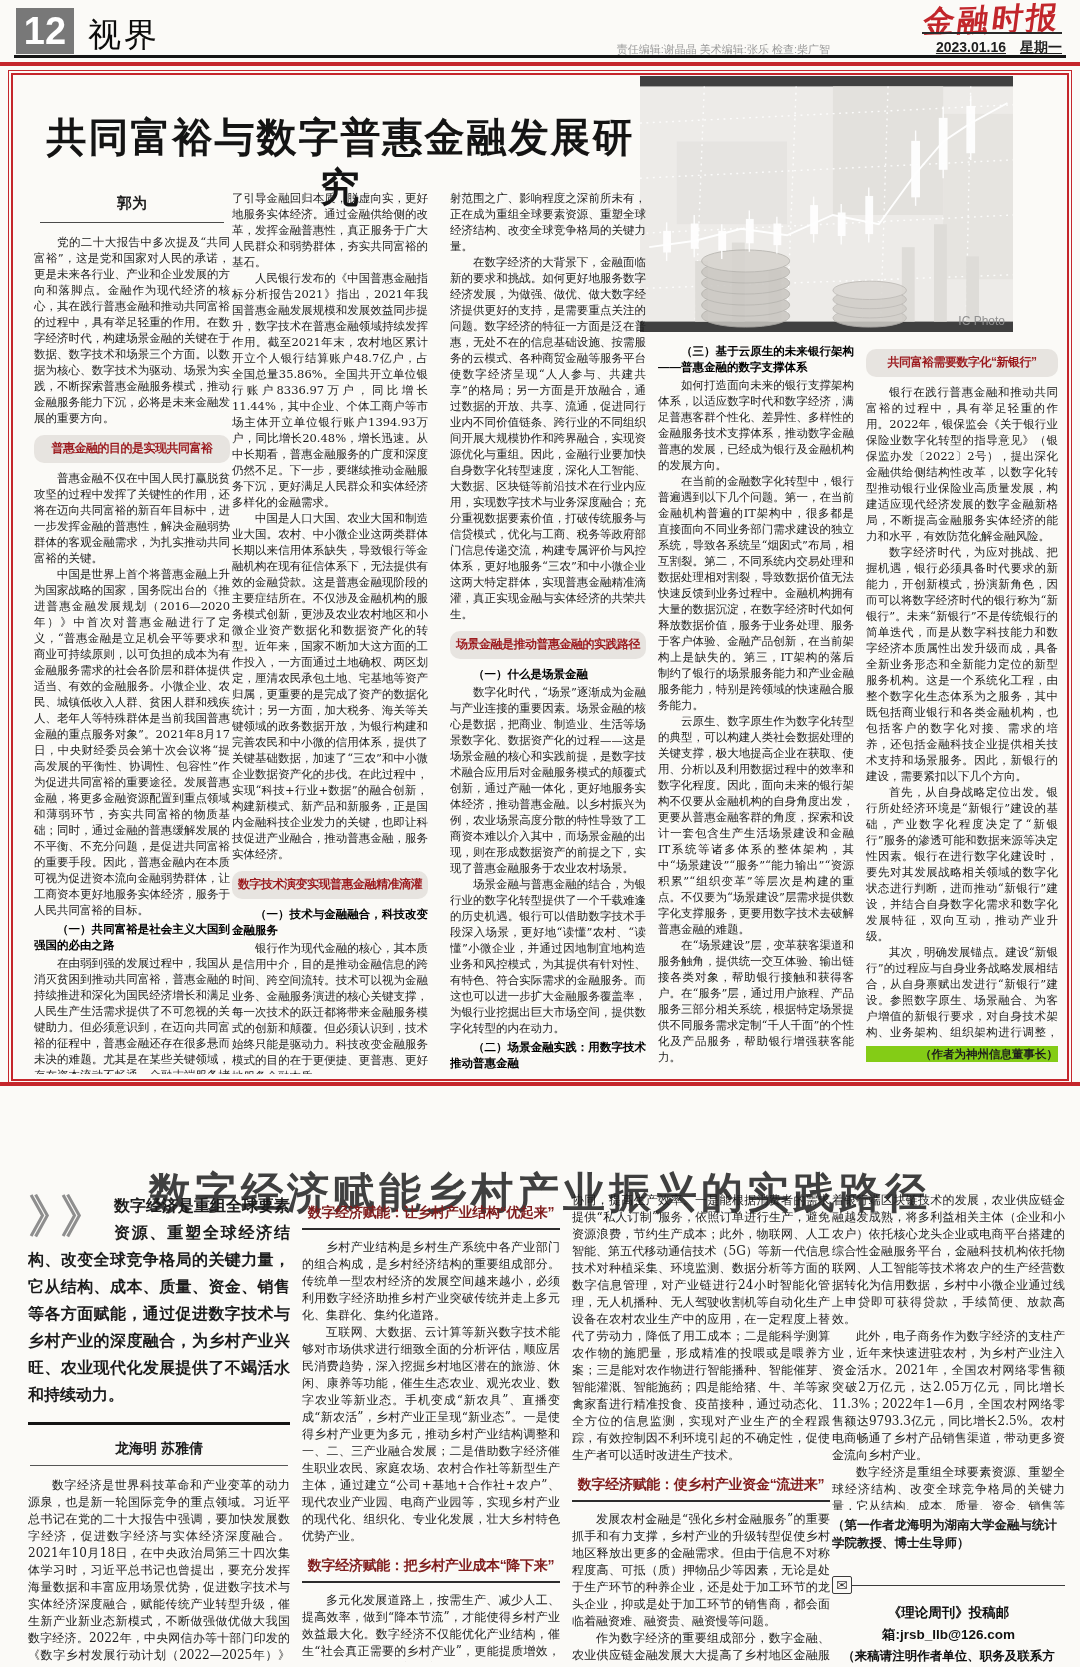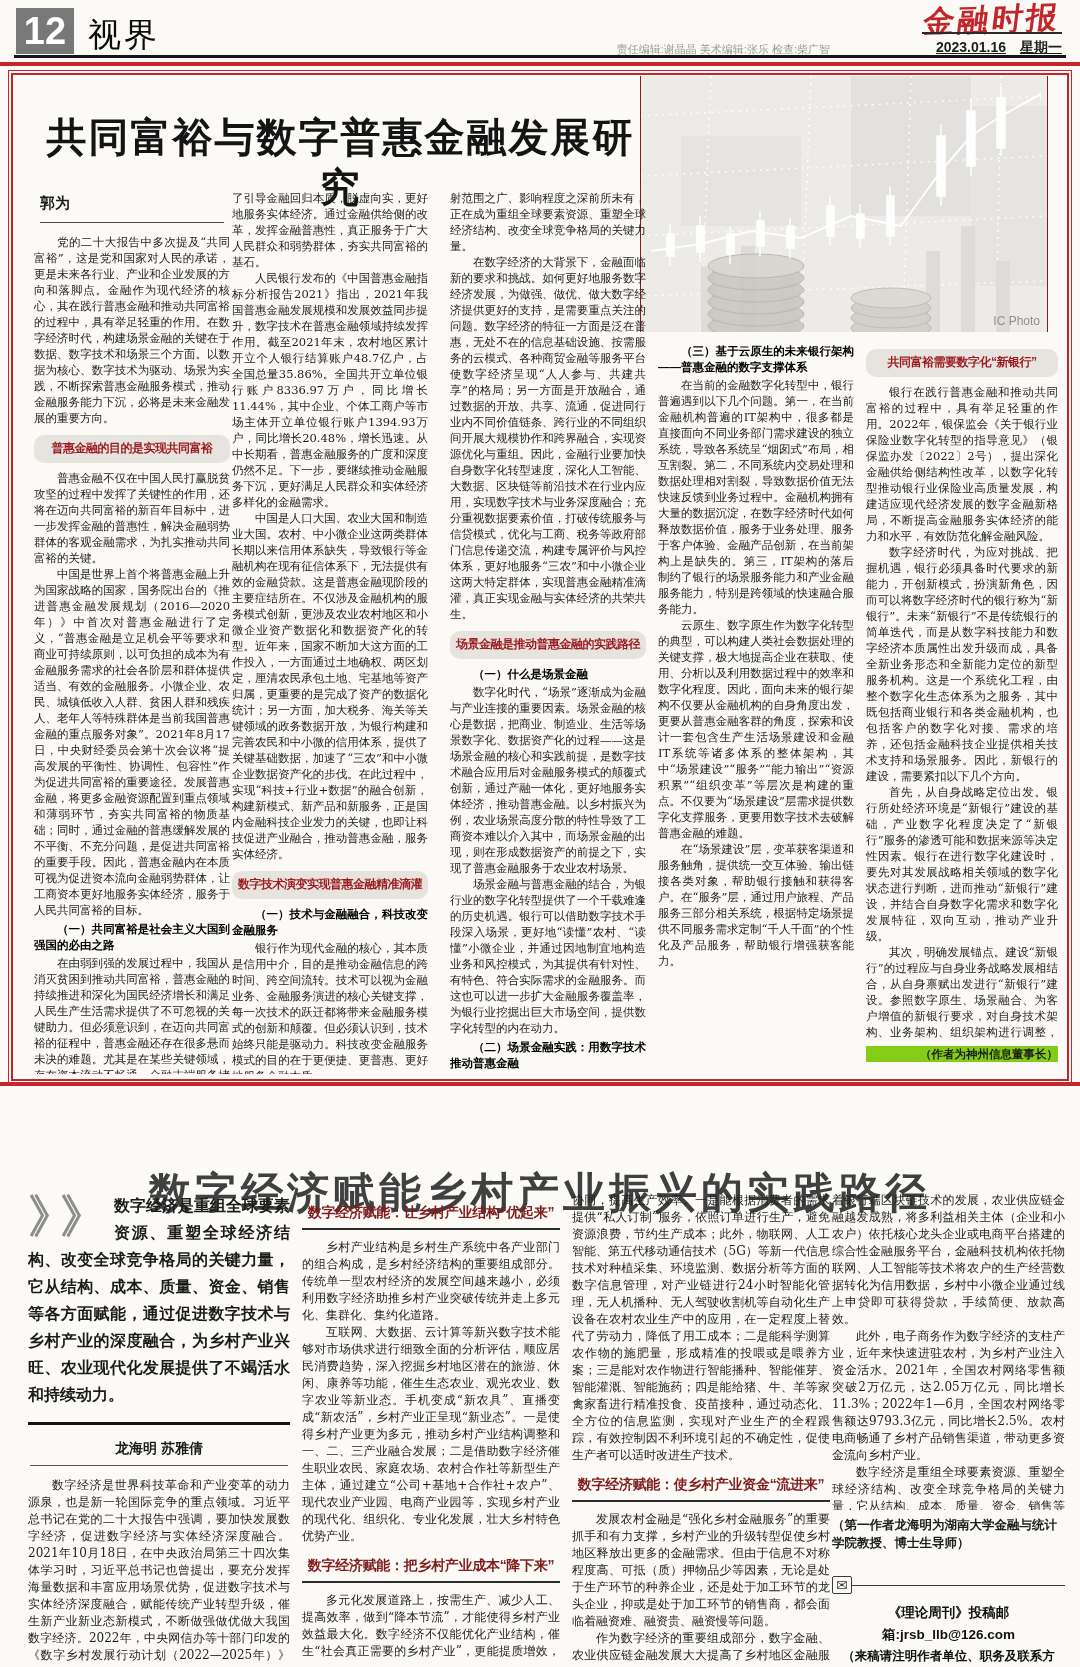--- a/index.html
+++ b/index.html
@@ -17,36 +17,36 @@
   .date-block{position:absolute;right:18px;top:32px;border-top:2px solid #2a2a2a;padding-top:5px;
             font:bold 14px/16px "Liberation Sans",sans-serif;color:#1e1e1e;}
   .date-block span{margin-left:14px;text-decoration:underline;}
   .red-rule{position:absolute;left:0;right:0;height:4px;background:#c5262b;}
   
   .main-box{position:absolute;left:8px;top:70px;width:1062px;height:1012px;border:1px solid #c5262b;}
   .main-box-inner{position:absolute;left:2px;top:2px;right:2px;bottom:2px;border:2px solid #c5262b;}
   .main-title{position:absolute;left:28px;top:112px;width:625px;text-align:center;
             font:bold 40px/1.25 "Liberation Sans",sans-serif;letter-spacing:2px;color:#141414;}
   
-  .photo{position:absolute;left:640px;top:76px;width:408px;height:256px;overflow:hidden;background:#7f1d1d;}
+  .photo{position:absolute;left:640px;top:76px;width:373px;height:256px;overflow:hidden;background:#404040;}
   .photo svg{display:block;width:100%;height:100%;}
   .photo-credit{position:absolute;right:8px;bottom:4px;font:12px "Liberation Sans",sans-serif;color:#8f8f8f;}
   
   .col{position:absolute;top:190px;width:196px;height:884px;overflow:hidden;
        font-size:11.5px;line-height:16px;text-align:justify;}
   #c1{left:34px;} #c2{left:232px;} #c3{left:450px;}
   #c4{left:658px;top:340px;height:734px;}
   #c5{left:866px;top:340px;height:700px;width:192px;}
   .blk-p{text-indent:2em;}
   .blk-p.noind{text-indent:0;}
   .blk-head{background:#e7e4e0;border-radius:10px;color:#9c1b1f;
             font:bold 12px/1.3 "Liberation Sans",sans-serif;text-align:center;
             padding:6px 1px;margin:9px 0 7px;letter-spacing:-0.5px;white-space:nowrap;overflow:hidden;}
   .blk-sub{font:bold 11.5px/16px "Liberation Sans",sans-serif;text-indent:2em;margin:3px 0 2px;color:#000;}
-  .blk-author{font:bold 15px/22px "Liberation Sans",sans-serif;text-align:left;text-indent:0;
+  .blk-author{font:bold 15px/22px "Liberation Sans",sans-serif;text-align:center;text-indent:0;
             border-bottom:1px solid #4a4a4a;padding-bottom:8px;margin:2px 6px 11px;}
   .blk-authors{font:bold 14px/20px "Liberation Sans",sans-serif;text-align:center;text-indent:0;
             border-bottom:1px solid #555;padding-bottom:7px;margin:2px 2px 11px;}
   .blk-head2{font:bold 14px/1.35 "Liberation Sans",sans-serif;text-align:center;color:#7f1d1d;
             border-bottom:2px solid #2c2c2c;padding-bottom:6px;margin:11px 0 9px;
             white-space:nowrap;overflow:hidden;letter-spacing:-0.3px;}
   .main-credit{position:absolute;left:866px;top:1046px;width:192px;text-align:right;
             font:bold 11.5px/16px "DejaVu Serif",serif;background:#84cc16;}
   
   .bottom-title{position:absolute;left:0;top:1167px;width:1080px;text-align:center;
@@ -182,20 +182,21 @@
       <div class="blk-p">在数字经济的大背景下，金融面临新的要求和挑战。如何更好地服务数字经济发展，为做强、做优、做大数字经济提供更好的支持，是需要重点关注的问题。数字经济的特征一方面是泛在普惠，无处不在的信息基础设施、按需服务的云模式、各种商贸金融等服务平台使数字经济呈现“人人参与、共建共享”的格局；另一方面是开放融合，通过数据的开放、共享、流通，促进同行业内不同价值链条、跨行业的不同组织间开展大规模协作和跨界融合，实现资源优化与重组。因此，金融行业要加快自身数字化转型速度，深化人工智能、大数据、区块链等前沿技术在行业内应用，实现数字技术与业务深度融合；充分重视数据要素价值，打破传统服务与信贷模式，优化与工商、税务等政府部门信息传递交流，构建专属评价与风控体系，更好地服务“三农”和中小微企业这两大特定群体，实现普惠金融精准滴灌，真正实现金融与实体经济的共荣共生。</div>
       <div class="blk-head">场景金融是推动普惠金融的实践路径</div>
       <div class="blk-sub">（一）什么是场景金融</div>
       <div class="blk-p">数字化时代，“场景”逐渐成为金融与产业连接的重要因素。场景金融的核心是数据，把商业、制造业、生活等场景数字化、数据资产化的过程——这是场景金融的核心和实践前提，是数字技术融合应用后对金融服务模式的颠覆式创新，通过产融一体化，更好地服务实体经济，推动普惠金融。以乡村振兴为例，农业场景高度分散的特性导致了工商资本难以介入其中，而场景金融的出现，则在形成数据资产的前提之下，实现了普惠金融服务于农业农村场景。</div>
       <div class="blk-p">场景金融与普惠金融的结合，为银行业的数字化转型提供了一个千载难逢的历史机遇。银行可以借助数字技术手段深入场景，更好地“读懂”农村、“读懂”小微企业，并通过因地制宜地构造业务和风控模式，为其提供有针对性、有特色、符合实际需求的金融服务。而这也可以进一步扩大金融服务覆盖率，为银行业挖掘出巨大市场空间，提供数字化转型的内在动力。</div>
       <div class="blk-sub">（二）场景金融实践：用数字技术推动普惠金融</div>
       <div class="blk-p">数字技术助力普惠金融是大势所趋，场景金融的实践必须具备“懂行业、懂客户”的能力。在农业农村领域，借助卫星遥感、物联网、人工智能等数字技术，可以实现对农业生产经营的动态监测，形成有效的数据资产；在小微企业领域，通过打通税务、工商、海关等政务数据，构建小微企业的数字信用，破解中小微企业信贷难题。</div>
     </div>
   <div class="col" id="c4">
       <div class="blk-sub">（三）基于云原生的未来银行架构——普惠金融的数字支撑体系</div>
+      <div class="blk-p">如何打造面向未来的银行支撑架构体系，以适应数字时代和数字经济，满足普惠客群个性化、差异性、多样性的金融服务技术支撑体系，推动数字金融普惠的发展，已经成为银行及金融机构的发展方向。</div>
       <div class="blk-p">在当前的金融数字化转型中，银行普遍遇到以下几个问题。第一，在当前金融机构普遍的IT架构中，很多都是直接面向不同业务部门需求建设的独立系统，导致各系统呈“烟囱式”布局，相互割裂。第二，不同系统内交易处理和数据处理相对割裂，导致数据价值无法快速反馈到业务过程中。金融机构拥有大量的数据沉淀，在数字经济时代如何释放数据价值，服务于业务处理、服务于客户体验、金融产品创新，在当前架构上是缺失的。第三，IT架构的落后制约了银行的场景服务能力和产业金融服务能力，特别是跨领域的快速融合服务能力。</div>
       <div class="blk-p">云原生、数字原生作为数字化转型的典型，可以构建人类社会数据处理的关键支撑，极大地提高企业在获取、使用、分析以及利用数据过程中的效率和数字化程度。因此，面向未来的银行架构不仅要从金融机构的自身角度出发，更要从普惠金融客群的角度，探索和设计一套包含生产生活场景建设和金融IT系统等诸多体系的整体架构，其中“场景建设”“服务”“能力输出”“资源积累”“组织变革”等层次是构建的重点。不仅要为“场景建设”层需求提供数字化支撑服务，更要用数字技术去破解普惠金融的难题。</div>
       <div class="blk-p">在“场景建设”层，变革获客渠道和服务触角，提供统一交互体验、输出链接各类对象，帮助银行接触和获得客户。在“服务”层，通过用户旅程、产品服务三部分相关系统，根据特定场景提供不同服务需求定制“千人千面”的个性化及产品服务，帮助银行增强获客能力。</div>
     </div>
   <div class="col" id="c5">
       <div class="blk-head">共同富裕需要数字化“新银行”</div>
       <div class="blk-p">银行在践行普惠金融和推动共同富裕的过程中，具有举足轻重的作用。2022年，银保监会《关于银行业保险业数字化转型的指导意见》（银保监办发〔2022〕2号），提出深化金融供给侧结构性改革，以数字化转型推动银行业保险业高质量发展，构建适应现代经济发展的数字金融新格局，不断提高金融服务实体经济的能力和水平，有效防范化解金融风险。</div>
       <div class="blk-p">数字经济时代，为应对挑战、把握机遇，银行必须具备时代要求的新能力，开创新模式，扮演新角色，因而可以将数字经济时代的银行称为“新银行”。未来“新银行”不是传统银行的简单迭代，而是从数字科技能力和数字经济本质属性出发升级而成，具备全新业务形态和全新能力定位的新型服务机构。这是一个系统化工程，由整个数字化生态体系为之服务，其中既包括商业银行和各类金融机构，也包括客户的数字化对接、需求的培养，还包括金融科技企业提供相关技术支持和场景服务。因此，新银行的建设，需要紧扣以下几个方向。</div>
       <div class="blk-p">首先，从自身战略定位出发。银行所处经济环境是“新银行”建设的基础，产业数字化程度决定了“新银行”服务的渗透可能和数据来源等决定性因素。银行在进行数字化建设时，要先对其发展战略相关领域的数字化状态进行判断，进而推动“新银行”建设，并结合自身数字化需求和数字化发展特征，双向互动，推动产业升级。</div>
       <div class="blk-p">其次，明确发展锚点。建设“新银行”的过程应与自身业务战略发展相结合，从自身禀赋出发进行“新银行”建设。参照数字原生、场景融合、为客户增值的新银行要求，对自身技术架构、业务架构、组织架构进行调整，形成数字化氛围，激发创新服务潜力；有针对性地选择生态合作伙伴，弥补能力缺陷，打造数字化服务生态。</div>

